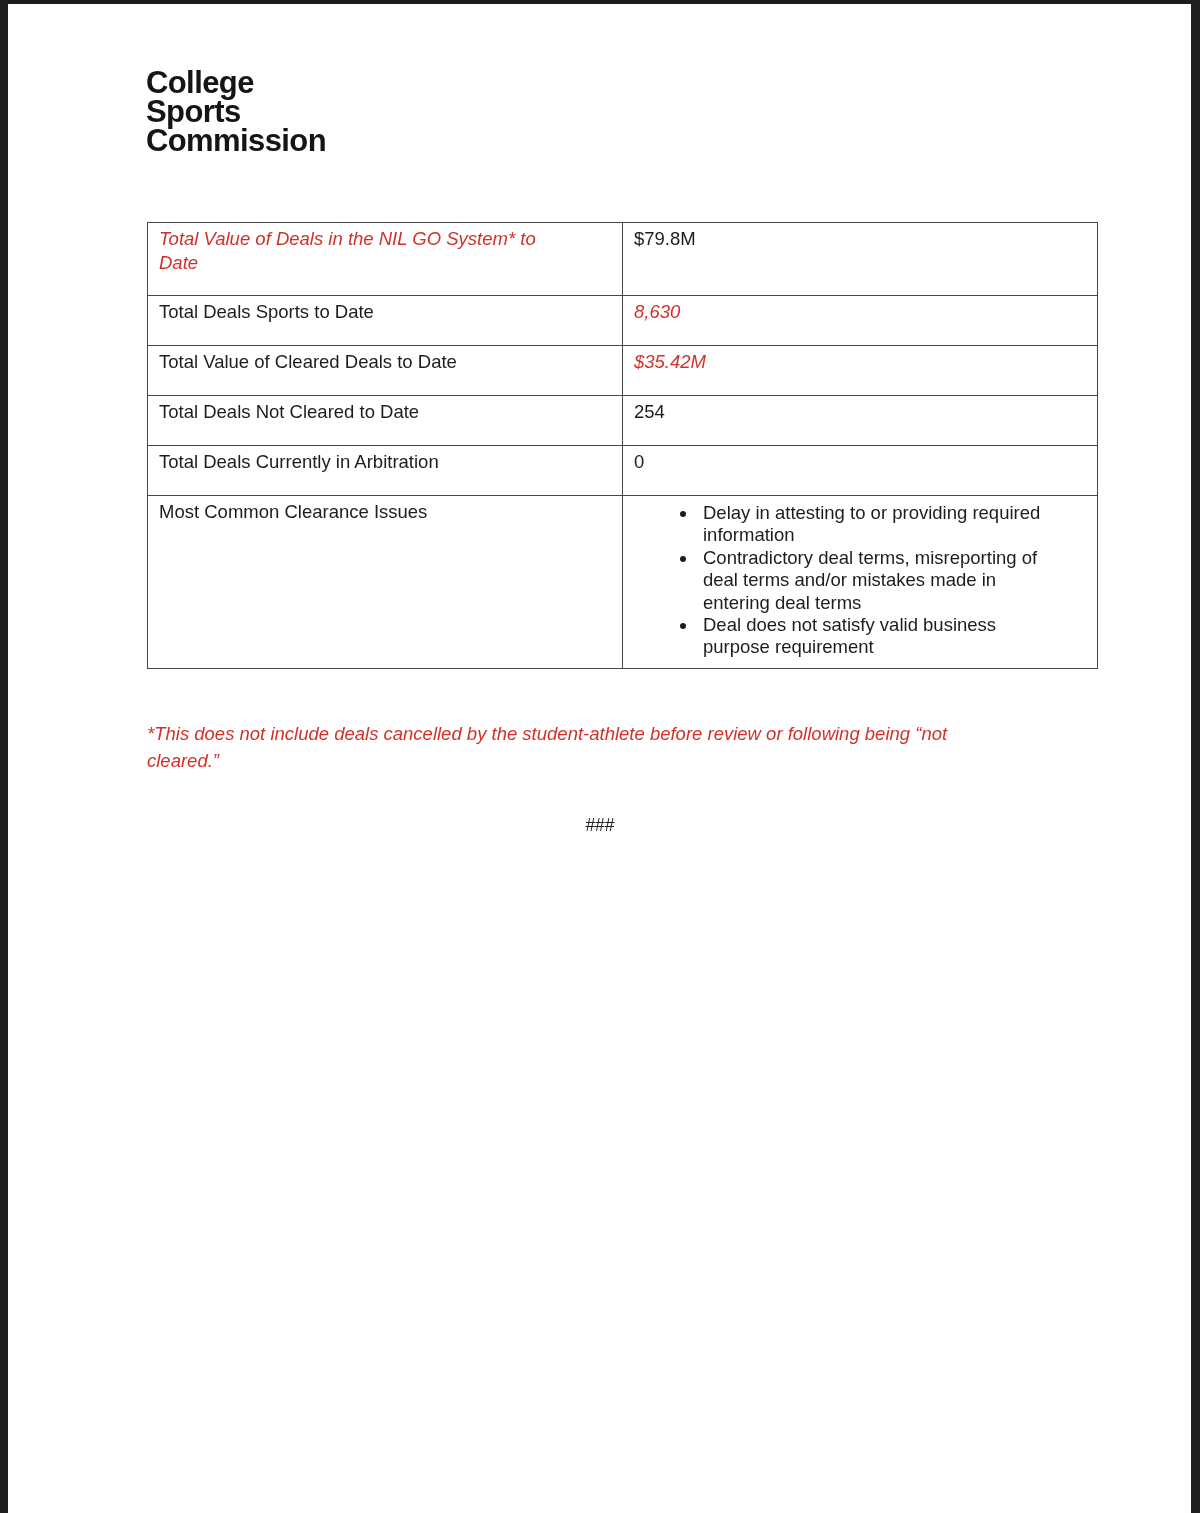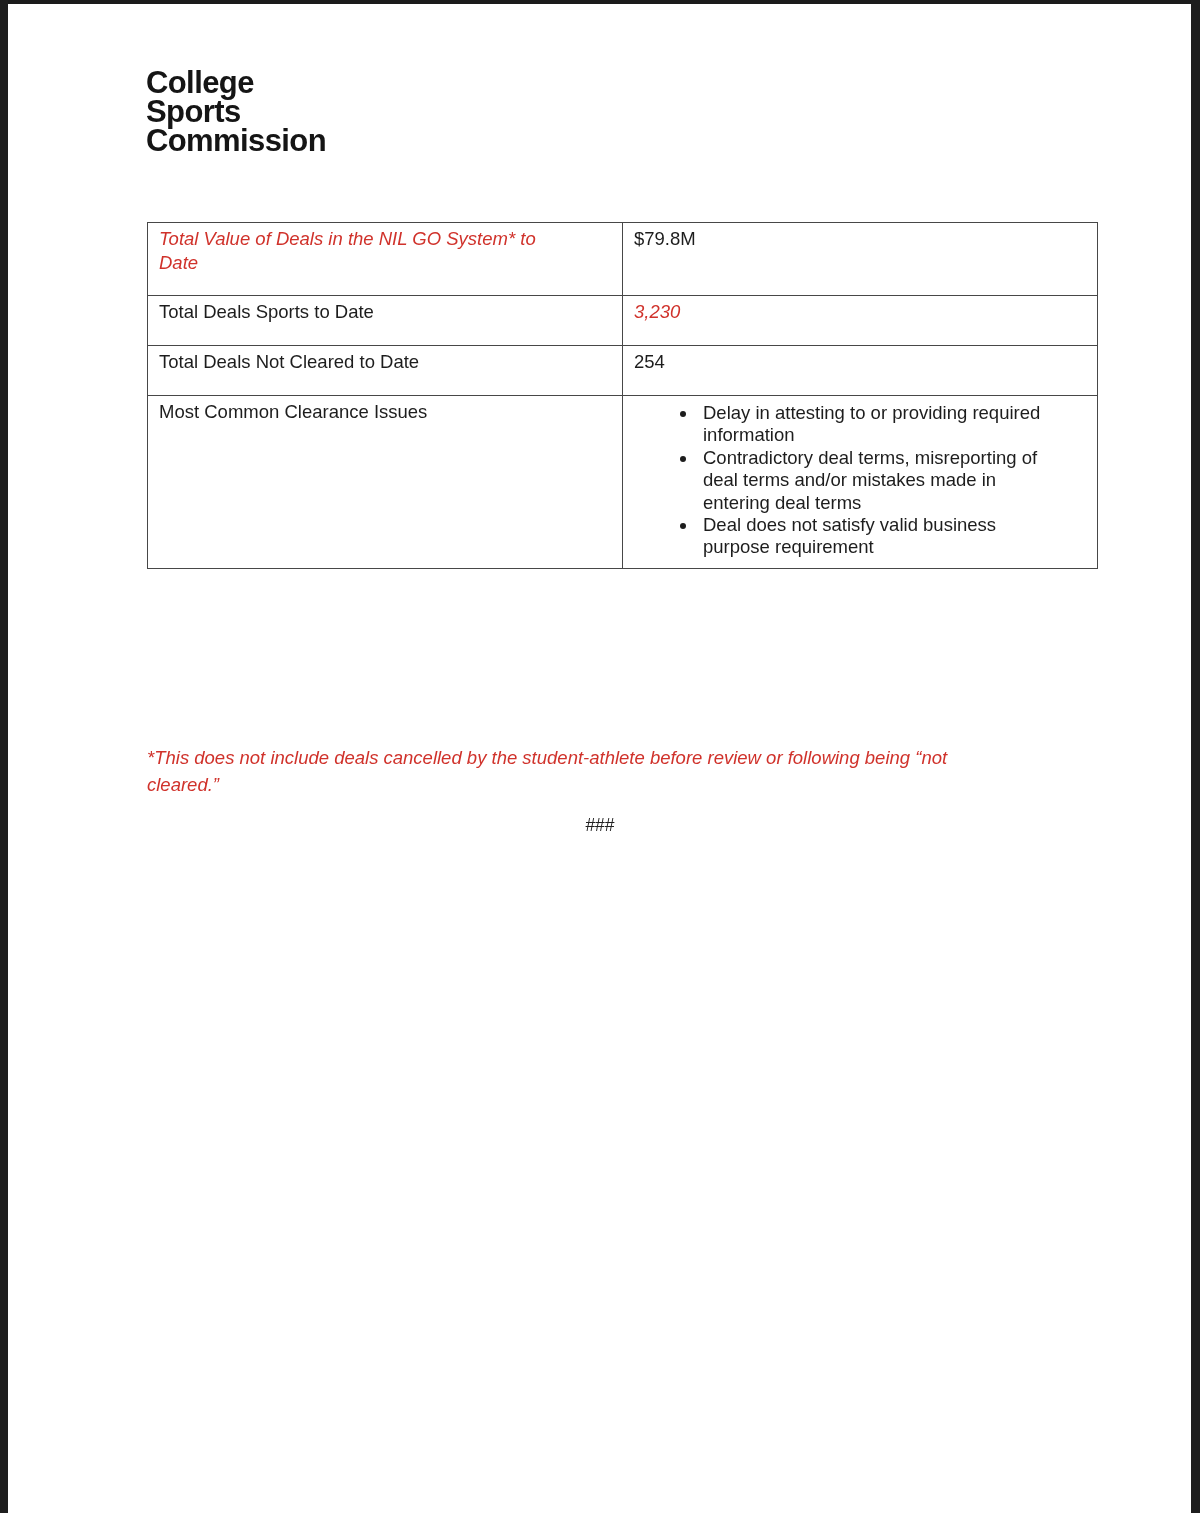--- a/index.html
+++ b/index.html
@@ -90,21 +90,21 @@
     list-style: disc;
   }
   ul.issues li {
     max-width: 362px;
     line-height: 22.4px;
     padding-left: 5px;
   }
 
   .footnote {
     position: absolute;
-    top: 740px; left: 139px; 
+    top: 716px; left: 139px; 
     width: 856px;
     font-size: 18.5px;
     line-height: 27px;
     font-style: italic;
   }
 
   .end-marker {
     position: absolute;
     top: 811px; left: 139px;
     width: 906px;
@@ -139,29 +139,45 @@
           </td>
           <td>
             <span>$79.8M</span>
           </td>
         </tr>
         <tr class="row-std">
           <td>
             <span>Total Deals Sports to Date</span>
           </td>
           <td>
-            <span class="red">3,230</span>
+            <span class="red">8,630</span>
+          </td>
+        </tr>
+        <tr class="row-std">
+          <td>
+            <span>Total Value of Cleared Deals to Date</span>
+          </td>
+          <td>
+            <span class="red">$35.42M</span>
           </td>
         </tr>
         <tr class="row-std">
           <td>
             <span>Total Deals Not Cleared to Date</span>
           </td>
           <td>
             <span>254</span>
+          </td>
+        </tr>
+        <tr class="row-std">
+          <td>
+            <span>Total Deals Currently in Arbitration</span>
+          </td>
+          <td>
+            <span>0</span>
           </td>
         </tr>
         <tr class="row-issues">
           <td>
             <span>Most Common Clearance Issues</span>
           </td>
           <td>
             <ul class="issues">
               <li>Delay in attesting to or providing required information</li>
               <li>Contradictory deal terms, misreporting of deal terms and/or mistakes made in entering deal terms</li>

